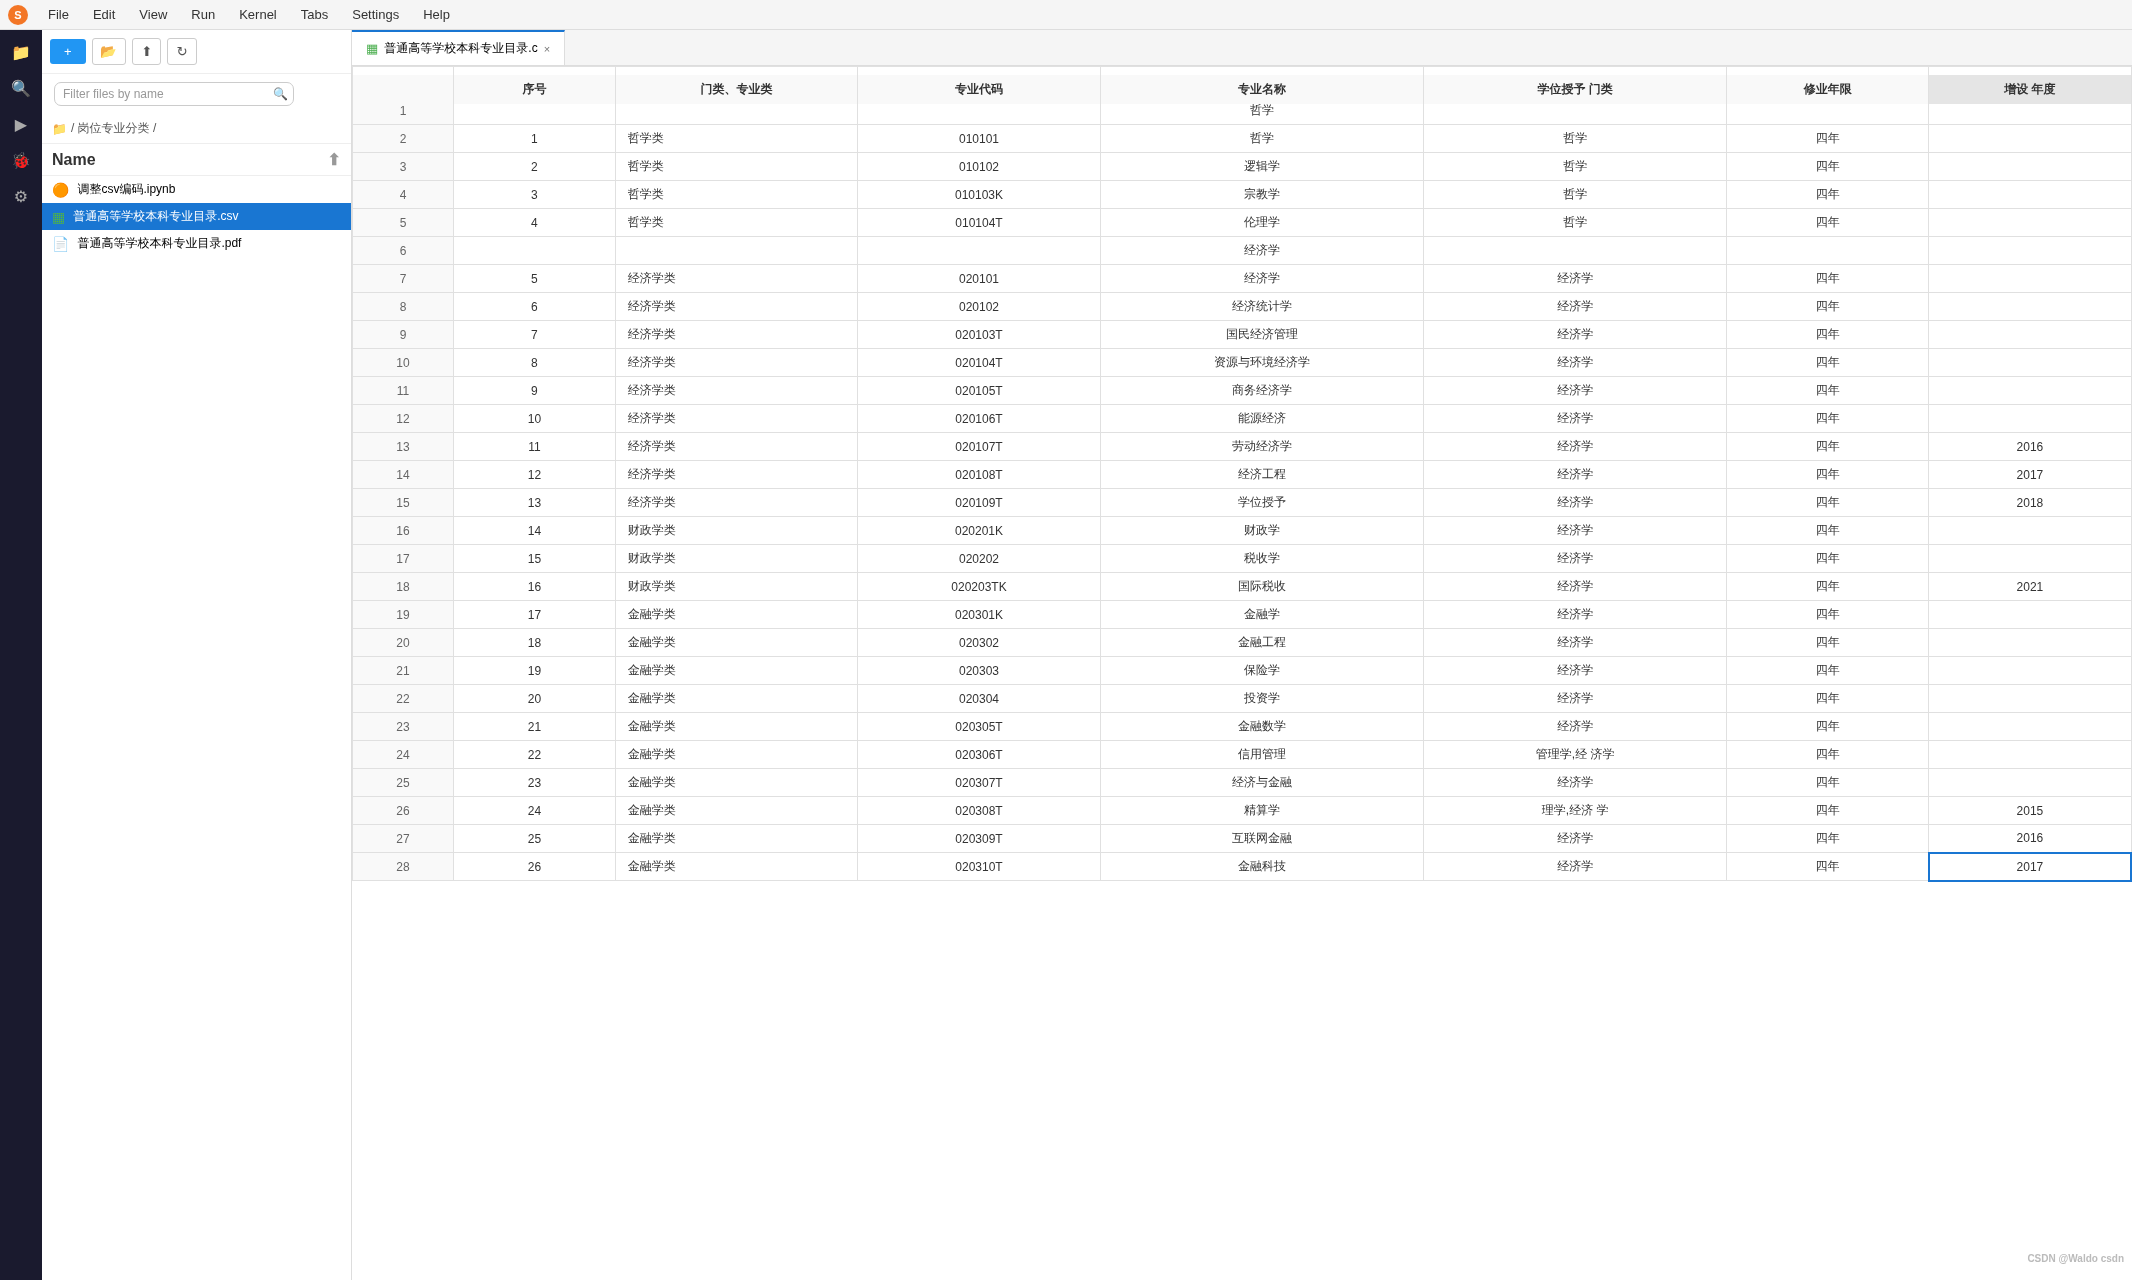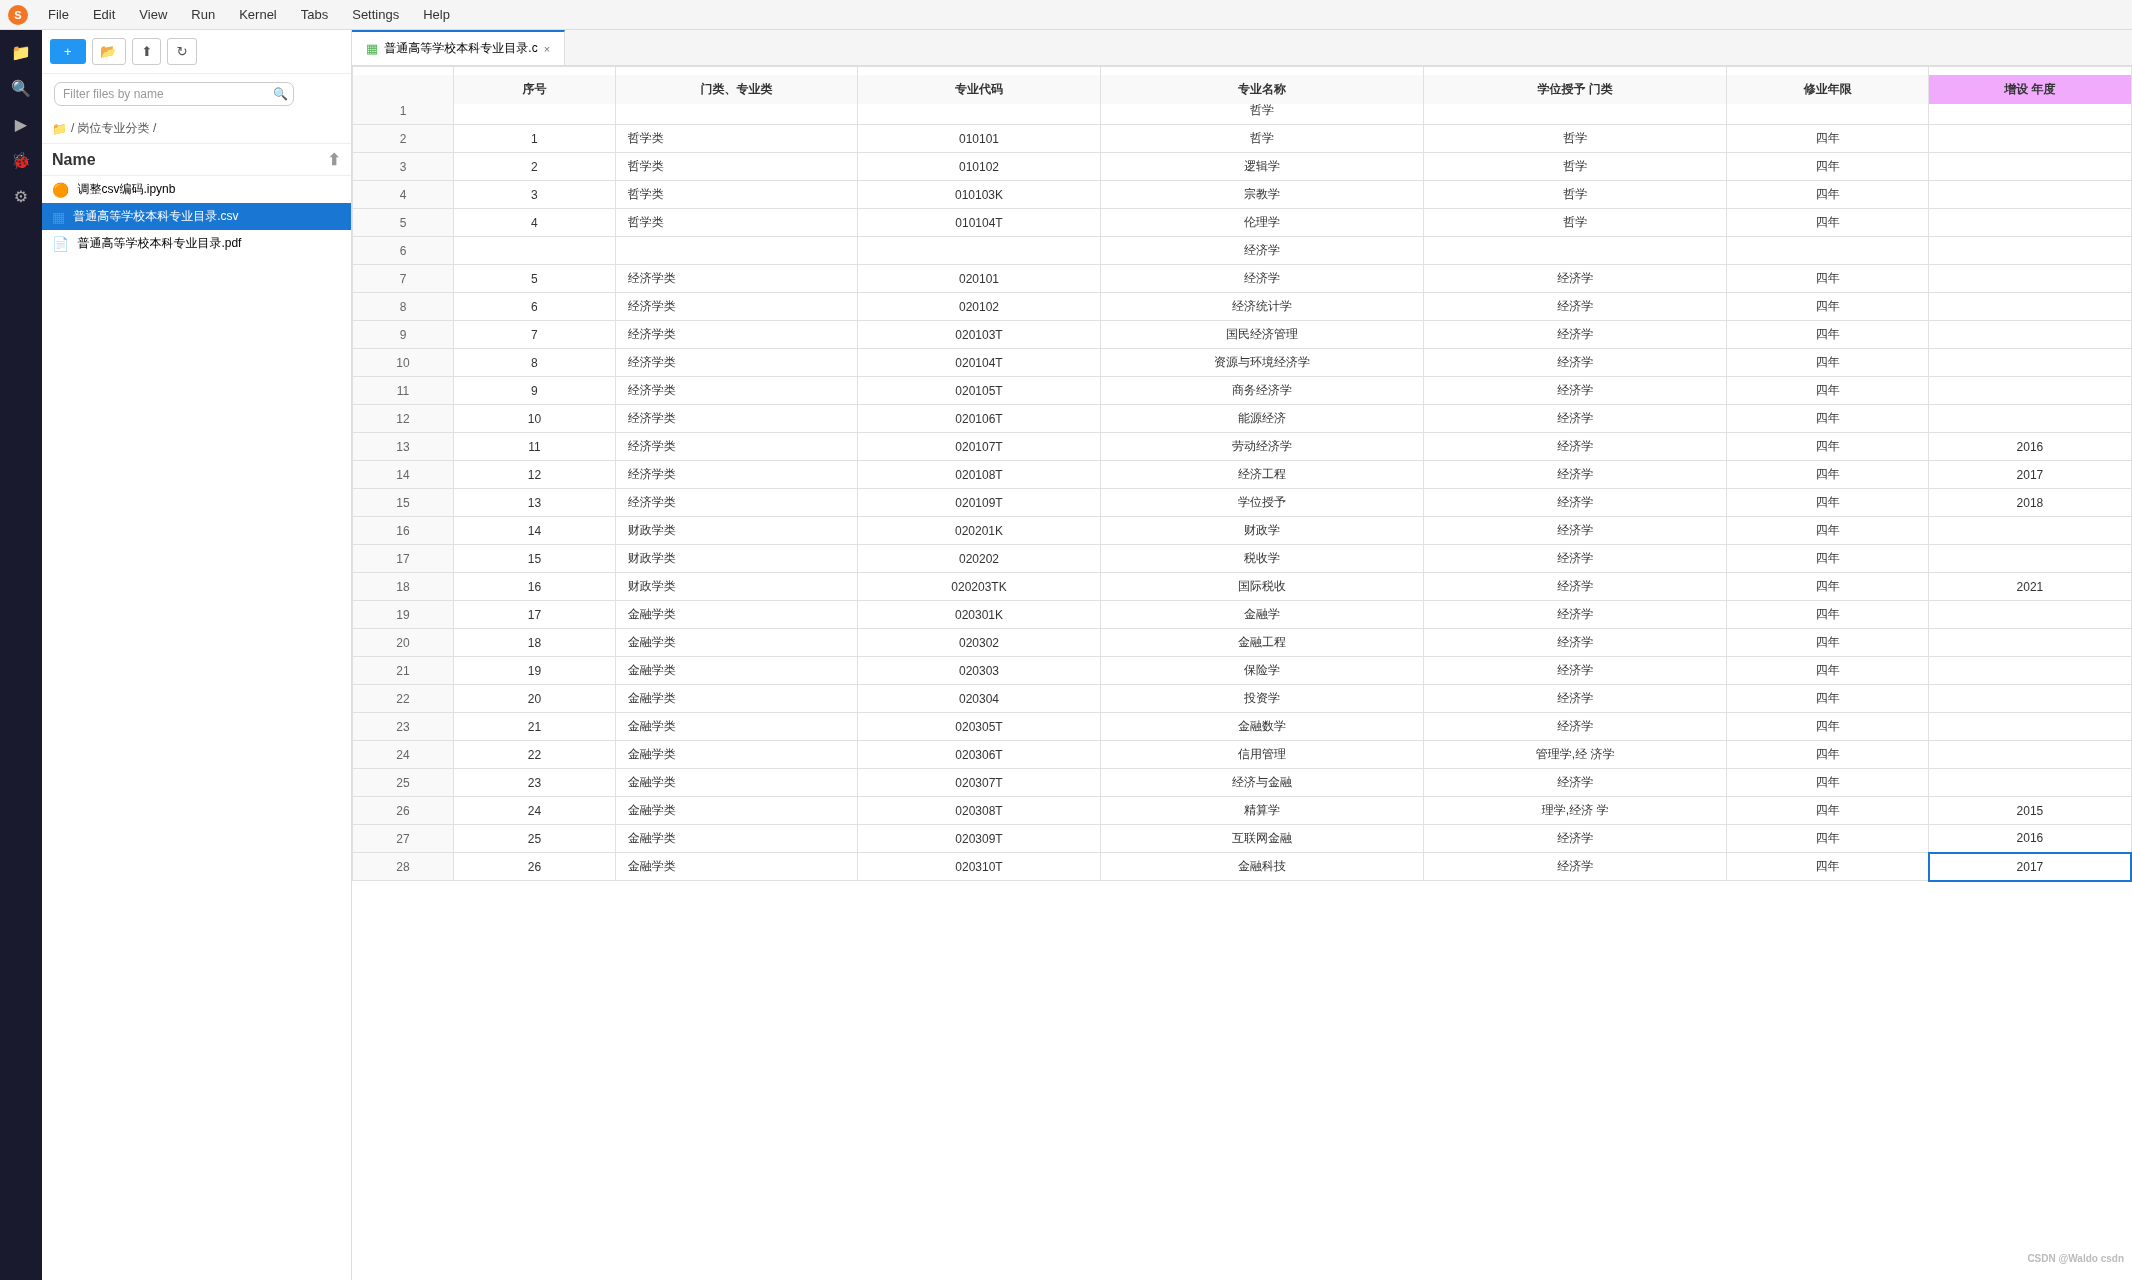--- a/index.html
+++ b/index.html
@@ -160,21 +160,21 @@
       <table>
         <thead>
           <tr>
             <th class="row-num"></th>
             <th>序号</th>
             <th>门类、专业类</th>
             <th>专业代码</th>
             <th>专业名称</th>
             <th>学位授予 门类</th>
             <th>修业年限</th>
-            <th style="background:#f0abfc;">增设 年度</th>
+            <th style="background:#e5e5e5;">增设 年度</th>
           </tr>
         </thead>
         <tbody id="table-body">
         <tr class="section-row">
               <td class="row-num">1</td>
               <td class="col-xuhao"></td>
               <td class="col-menlei"></td>
               <td class="col-daima"></td>
               <td class="col-mingcheng">哲学</td>
               <td class="col-xueli"></td>

